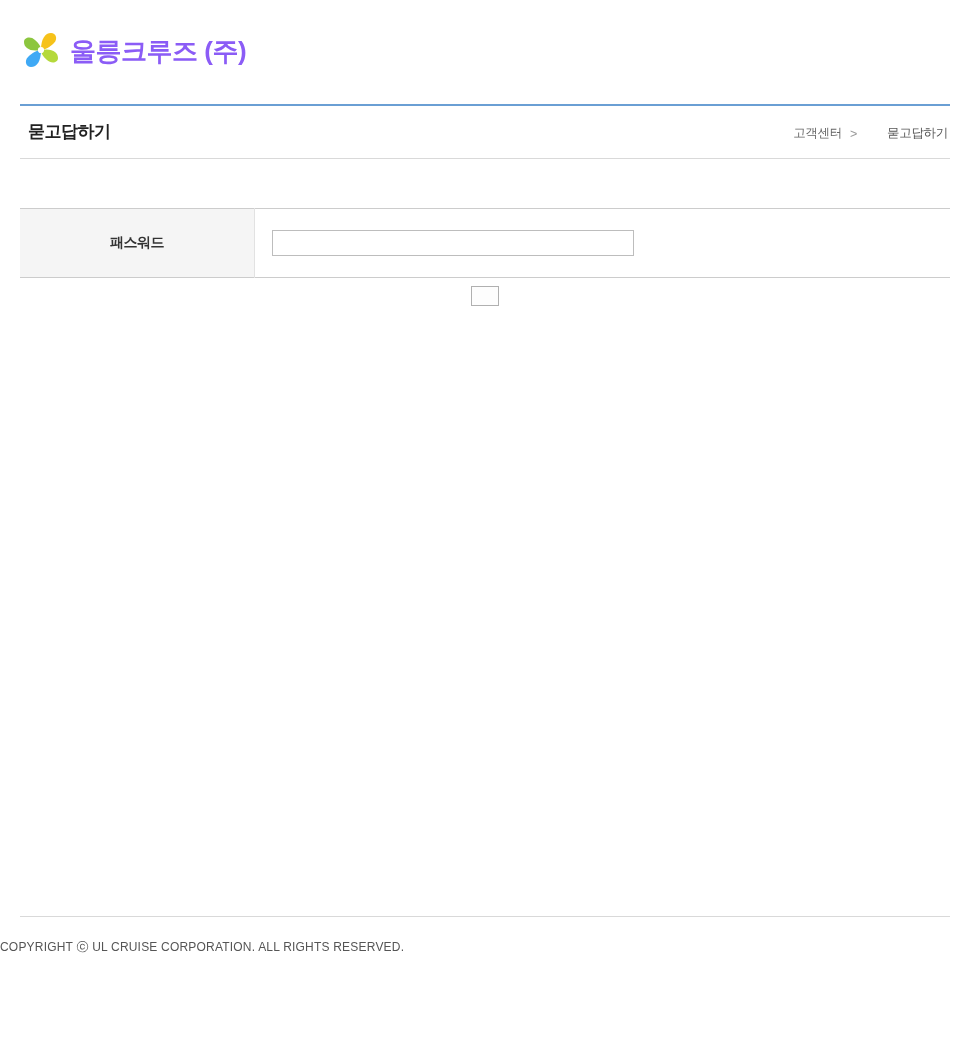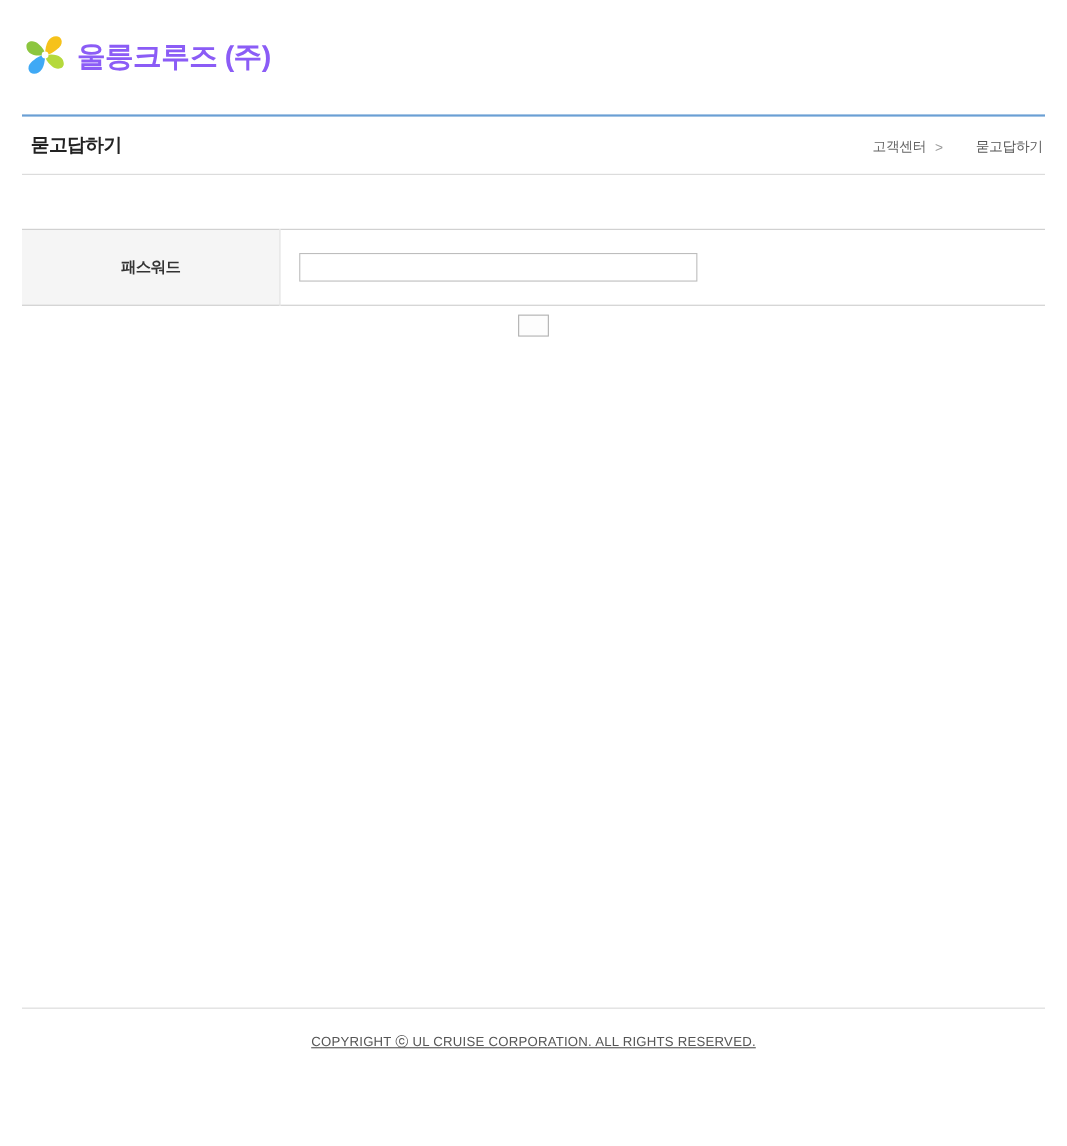--- a/index.html
+++ b/index.html
@@ -153,25 +153,24 @@
     top: 916px;
     width: 970px;
   }
   .footer-rule {
     margin: 0 20px;
     border-top: 1px solid #d9d9d9;
     height: 0;
   }
   .footer-copy {
     margin-top: 22px;
-    text-align: center;
+    text-align: left;
     font-size: 12px;
     color: #555555;
     letter-spacing: 0.2px;
-    text-decoration: underline;
   }
 </style>
 </head>
 <body>
 
 <div class="header">
   <div class="logo-wrap">
     <span class="logo-mark">
       <svg width="42" height="42" viewBox="0 0 42 42" aria-hidden="true">
         <path d="M21 20 C10 22 4 18 4 12 C4 7 11 6 15 10 C19 13 21 17 21 20 Z" fill="#8cc63f"></path>

